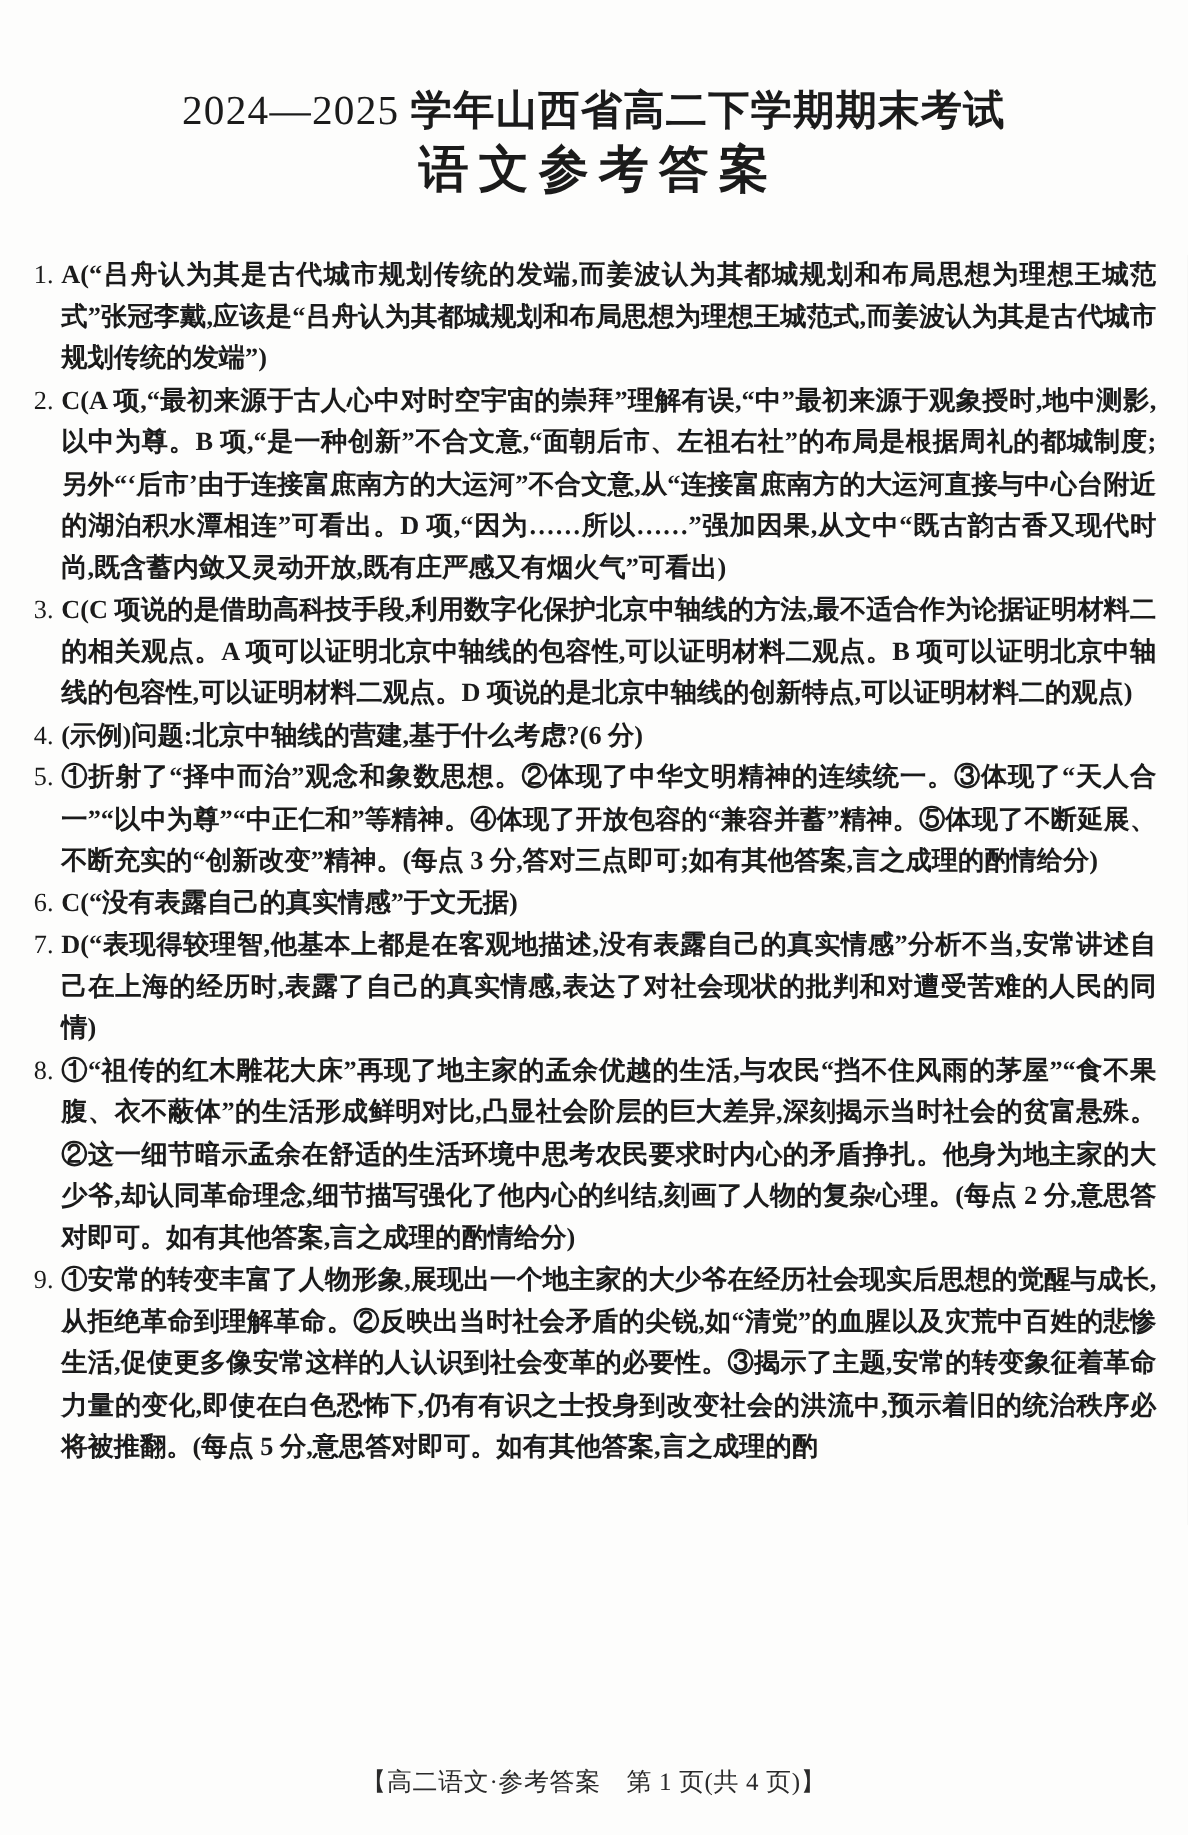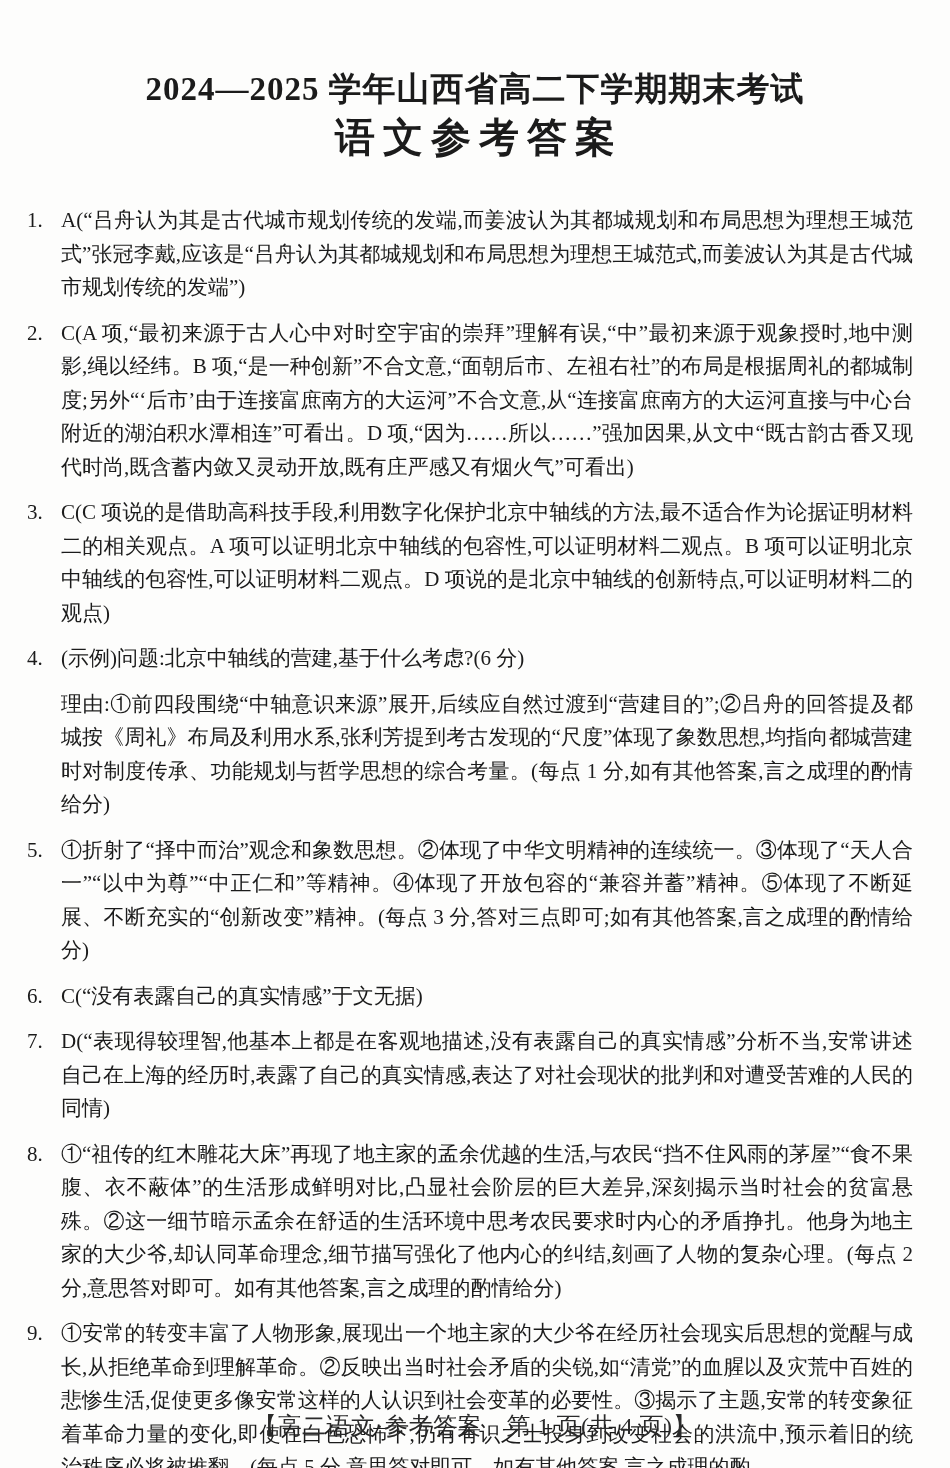--- a/index.html
+++ b/index.html
@@ -20,21 +20,21 @@
     padding-top: 70px;
     text-align: center;
   }
   .title-line1 {
     font-size: 33px;
     line-height: 38px;
     white-space: nowrap;
   }
   .title-year {
     font-family: "Liberation Serif", "DejaVu Serif", serif;
-    font-weight: 700;
+    font-weight: 400;
     letter-spacing: 1px;
   }
   .title-rest {
     font-family: Liberation Mono, monospace;
     font-weight: 700;
     margin-left: 9px;
     letter-spacing: 1px;
   }
   .title-line2 {
     margin-top: 2px;
@@ -56,29 +56,29 @@
     position: relative;
     padding-left: 22px;
   }
   .answer-num {
     position: absolute;
     left: 0;
     top: 0;
     width: 22px;
     text-align: left;
   }
-  .answer-para { margin: 12px; }
+  .answer-para { margin: 0; font-weight: bold; }
   
   .page-footer {
     position: absolute;
     left: 0;
     top: 1412px;
     width: 100%;
     text-align: center;
-    font-size: 24px;
+    font-size: 20px;
     line-height: 28px;
     color: #2a2a2a;
     letter-spacing: 0.5px;
   }
 </style>
 </head>
 <body>
 
 <div class="page">
 
@@ -91,32 +91,31 @@
 
   <main class="answers">
 
     <div class="answer-item">
       <span class="answer-num">1.</span>
       <p class="answer-para">A(“吕舟认为其是古代城市规划传统的发端,而姜波认为其都城规划和布局思想为理想王城范式”张冠李戴,应该是“吕舟认为其都城规划和布局思想为理想王城范式,而姜波认为其是古代城市规划传统的发端”)</p>
     </div>
 
     <div class="answer-item">
       <span class="answer-num">2.</span>
-      <p class="answer-para">C(A 项,“最初来源于古人心中对时空宇宙的崇拜”理解有误,“中”最初来源于观象授时,地中测影,绳以经纬。B 项,“是一种创新”不合文意,“面朝后市、左祖右社”的布局是根据周礼的都城制度;另外“‘后市’由于连接富庶南方的大运河”不合文意,从“连接富庶南方的大运河直接与中心台附近的湖泊积水潭相连”可看出。D 项,“因为……所以……”强加因果,从文中“既古韵古香又现代时尚,既含蓄内敛又灵动开放,既有庄严感又有烟火气”可看出)</p>
+      <p class="answer-para">C(A 项,“最初来源于古人心中对时空宇宙的崇拜”理解有误,“中”最初来源于观象授时,地中测影,以中为尊。B 项,“是一种创新”不合文意,“面朝后市、左祖右社”的布局是根据周礼的都城制度;另外“‘后市’由于连接富庶南方的大运河”不合文意,从“连接富庶南方的大运河直接与中心台附近的湖泊积水潭相连”可看出。D 项,“因为……所以……”强加因果,从文中“既古韵古香又现代时尚,既含蓄内敛又灵动开放,既有庄严感又有烟火气”可看出)</p>
     </div>
 
     <div class="answer-item">
       <span class="answer-num">3.</span>
       <p class="answer-para">C(C 项说的是借助高科技手段,利用数字化保护北京中轴线的方法,最不适合作为论据证明材料二的相关观点。A 项可以证明北京中轴线的包容性,可以证明材料二观点。B 项可以证明北京中轴线的包容性,可以证明材料二观点。D 项说的是北京中轴线的创新特点,可以证明材料二的观点)</p>
     </div>
 
     <div class="answer-item">
       <span class="answer-num">4.</span>
       <p class="answer-para">(示例)问题:北京中轴线的营建,基于什么考虑?(6 分)</p>
-      <p class="answer-para">理由:①前四段围绕“中轴意识来源”展开,后续应自然过渡到“营建目的”;②吕舟的回答提及都城按《周礼》布局及利用水系,张利芳提到考古发现的“尺度”体现了象数思想,均指向都城营建时对制度传承、功能规划与哲学思想的综合考量。(每点 1 分,如有其他答案,言之成理的酌情给分)</p>
     </div>
 
     <div class="answer-item">
       <span class="answer-num">5.</span>
       <p class="answer-para">①折射了“择中而治”观念和象数思想。②体现了中华文明精神的连续统一。③体现了“天人合一”“以中为尊”“中正仁和”等精神。④体现了开放包容的“兼容并蓄”精神。⑤体现了不断延展、不断充实的“创新改变”精神。(每点 3 分,答对三点即可;如有其他答案,言之成理的酌情给分)</p>
     </div>
 
     <div class="answer-item">
       <span class="answer-num">6.</span>
       <p class="answer-para">C(“没有表露自己的真实情感”于文无据)</p>

